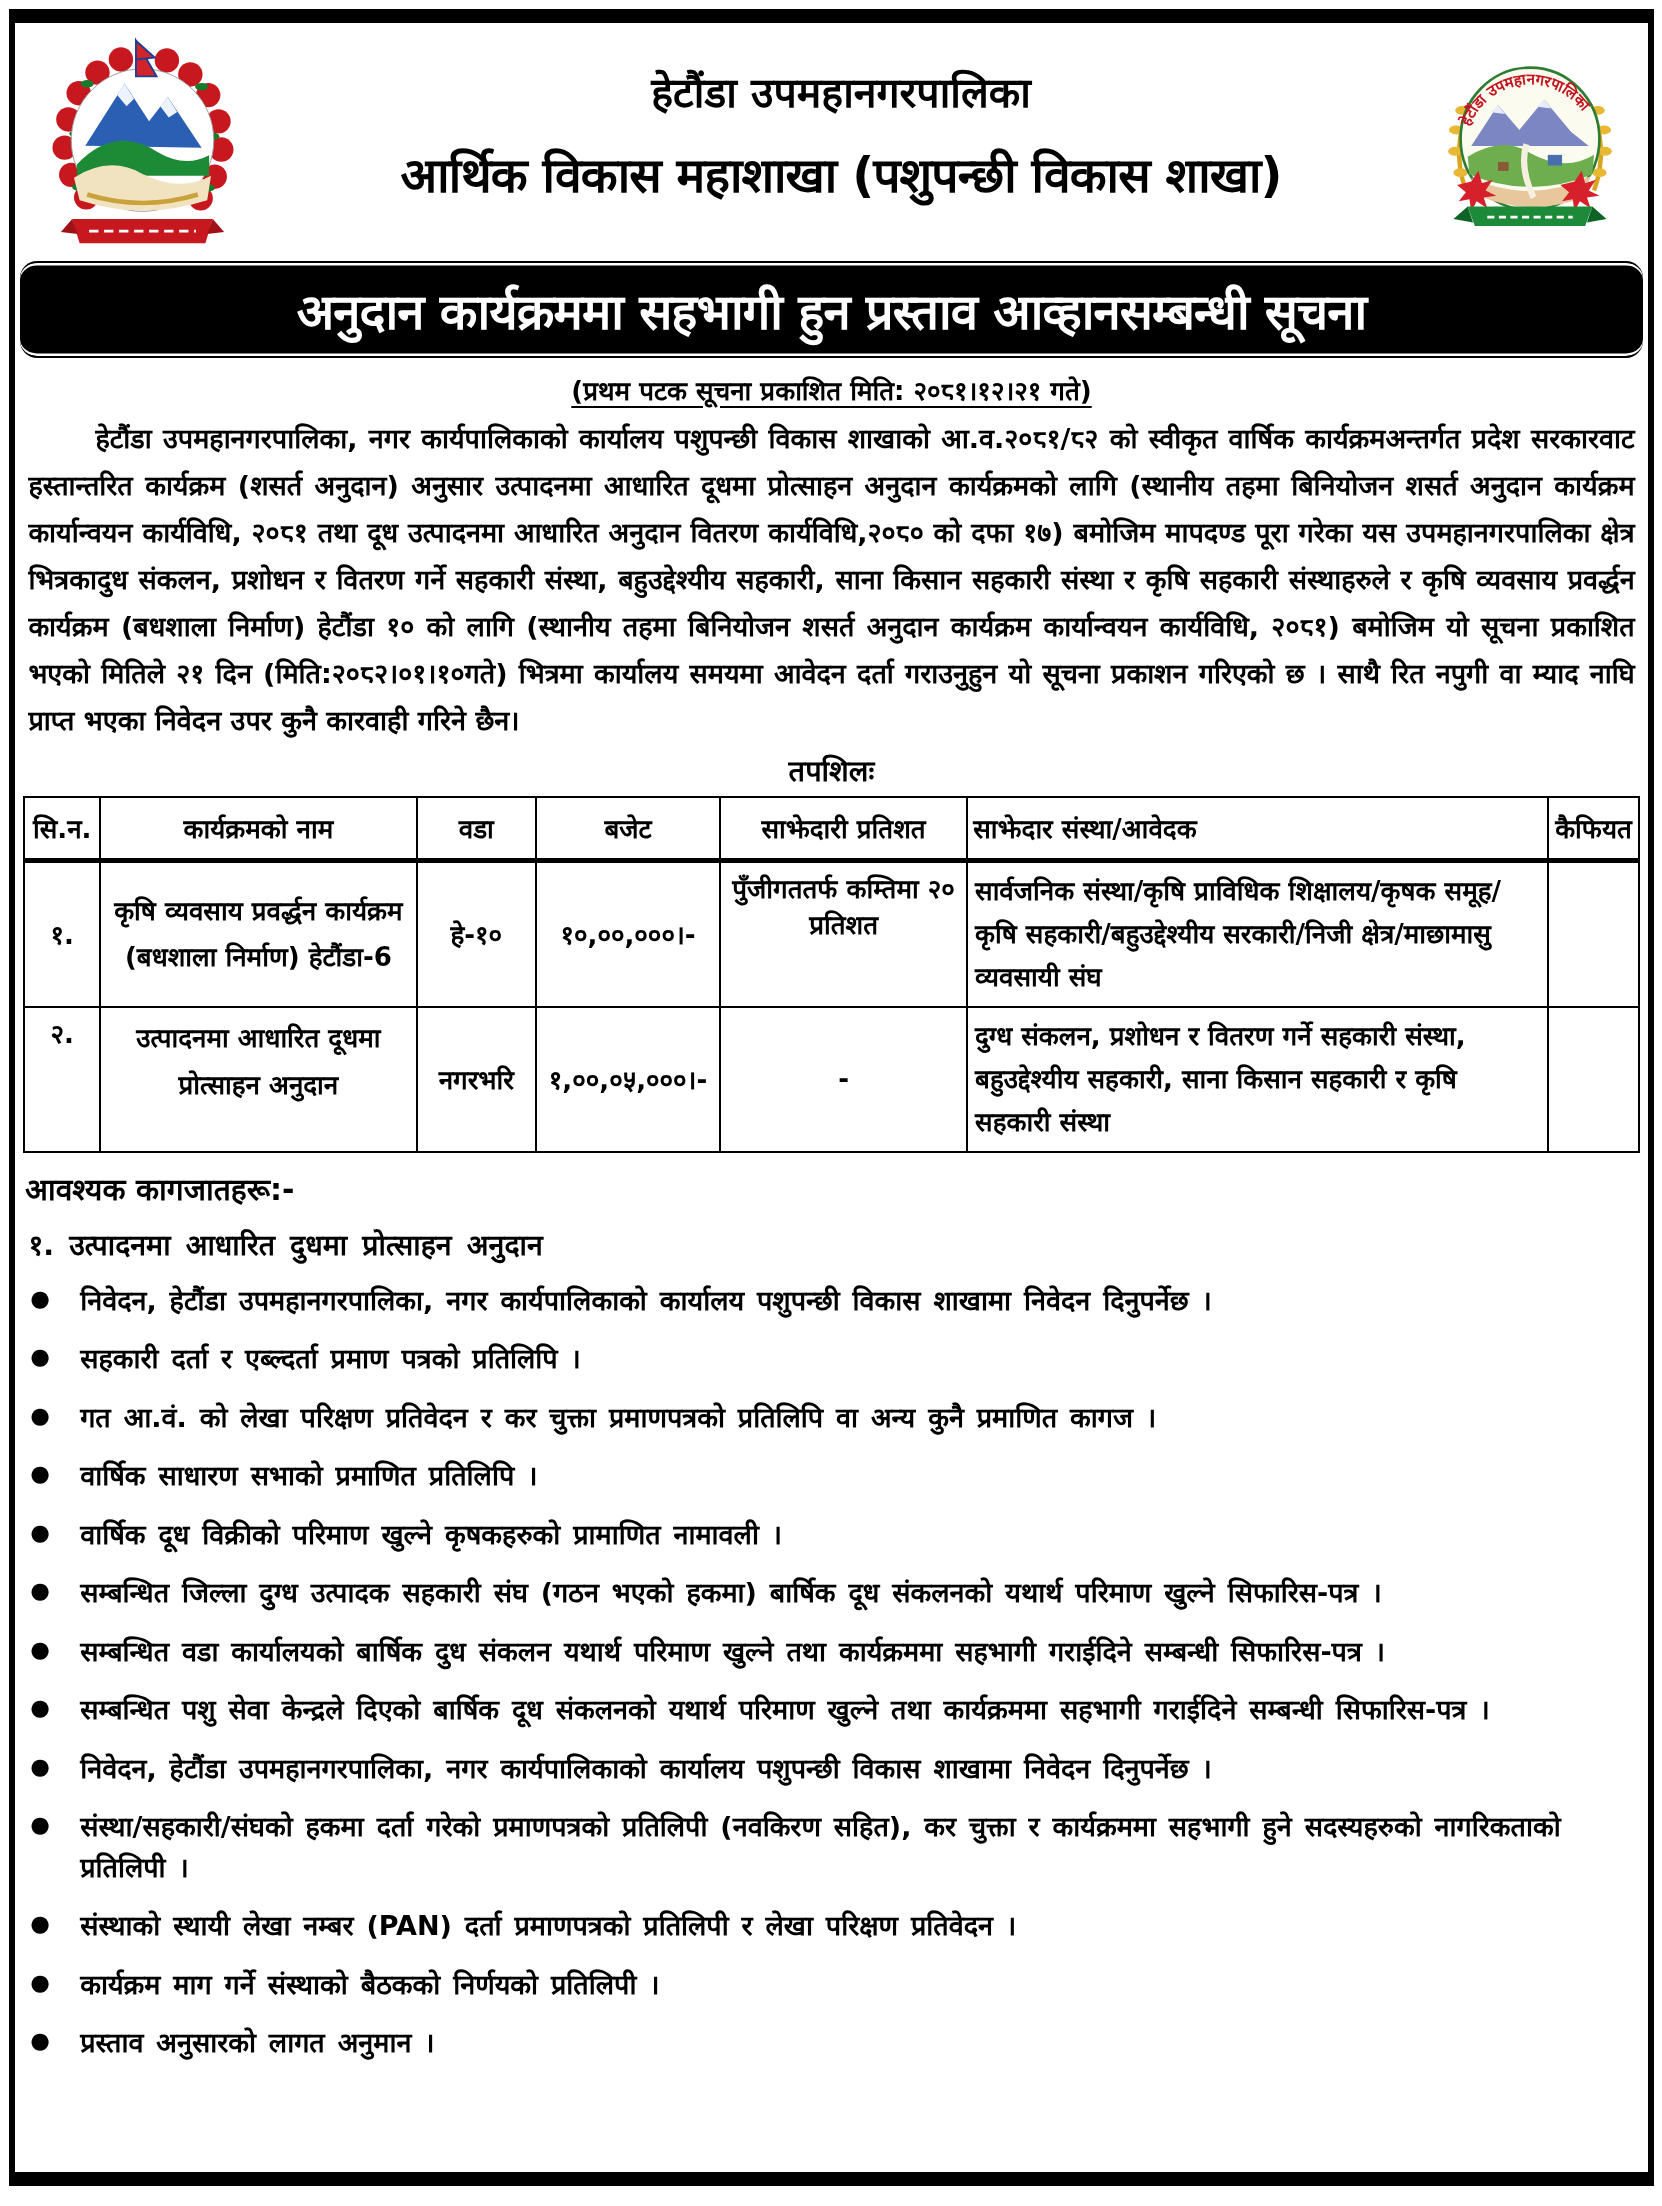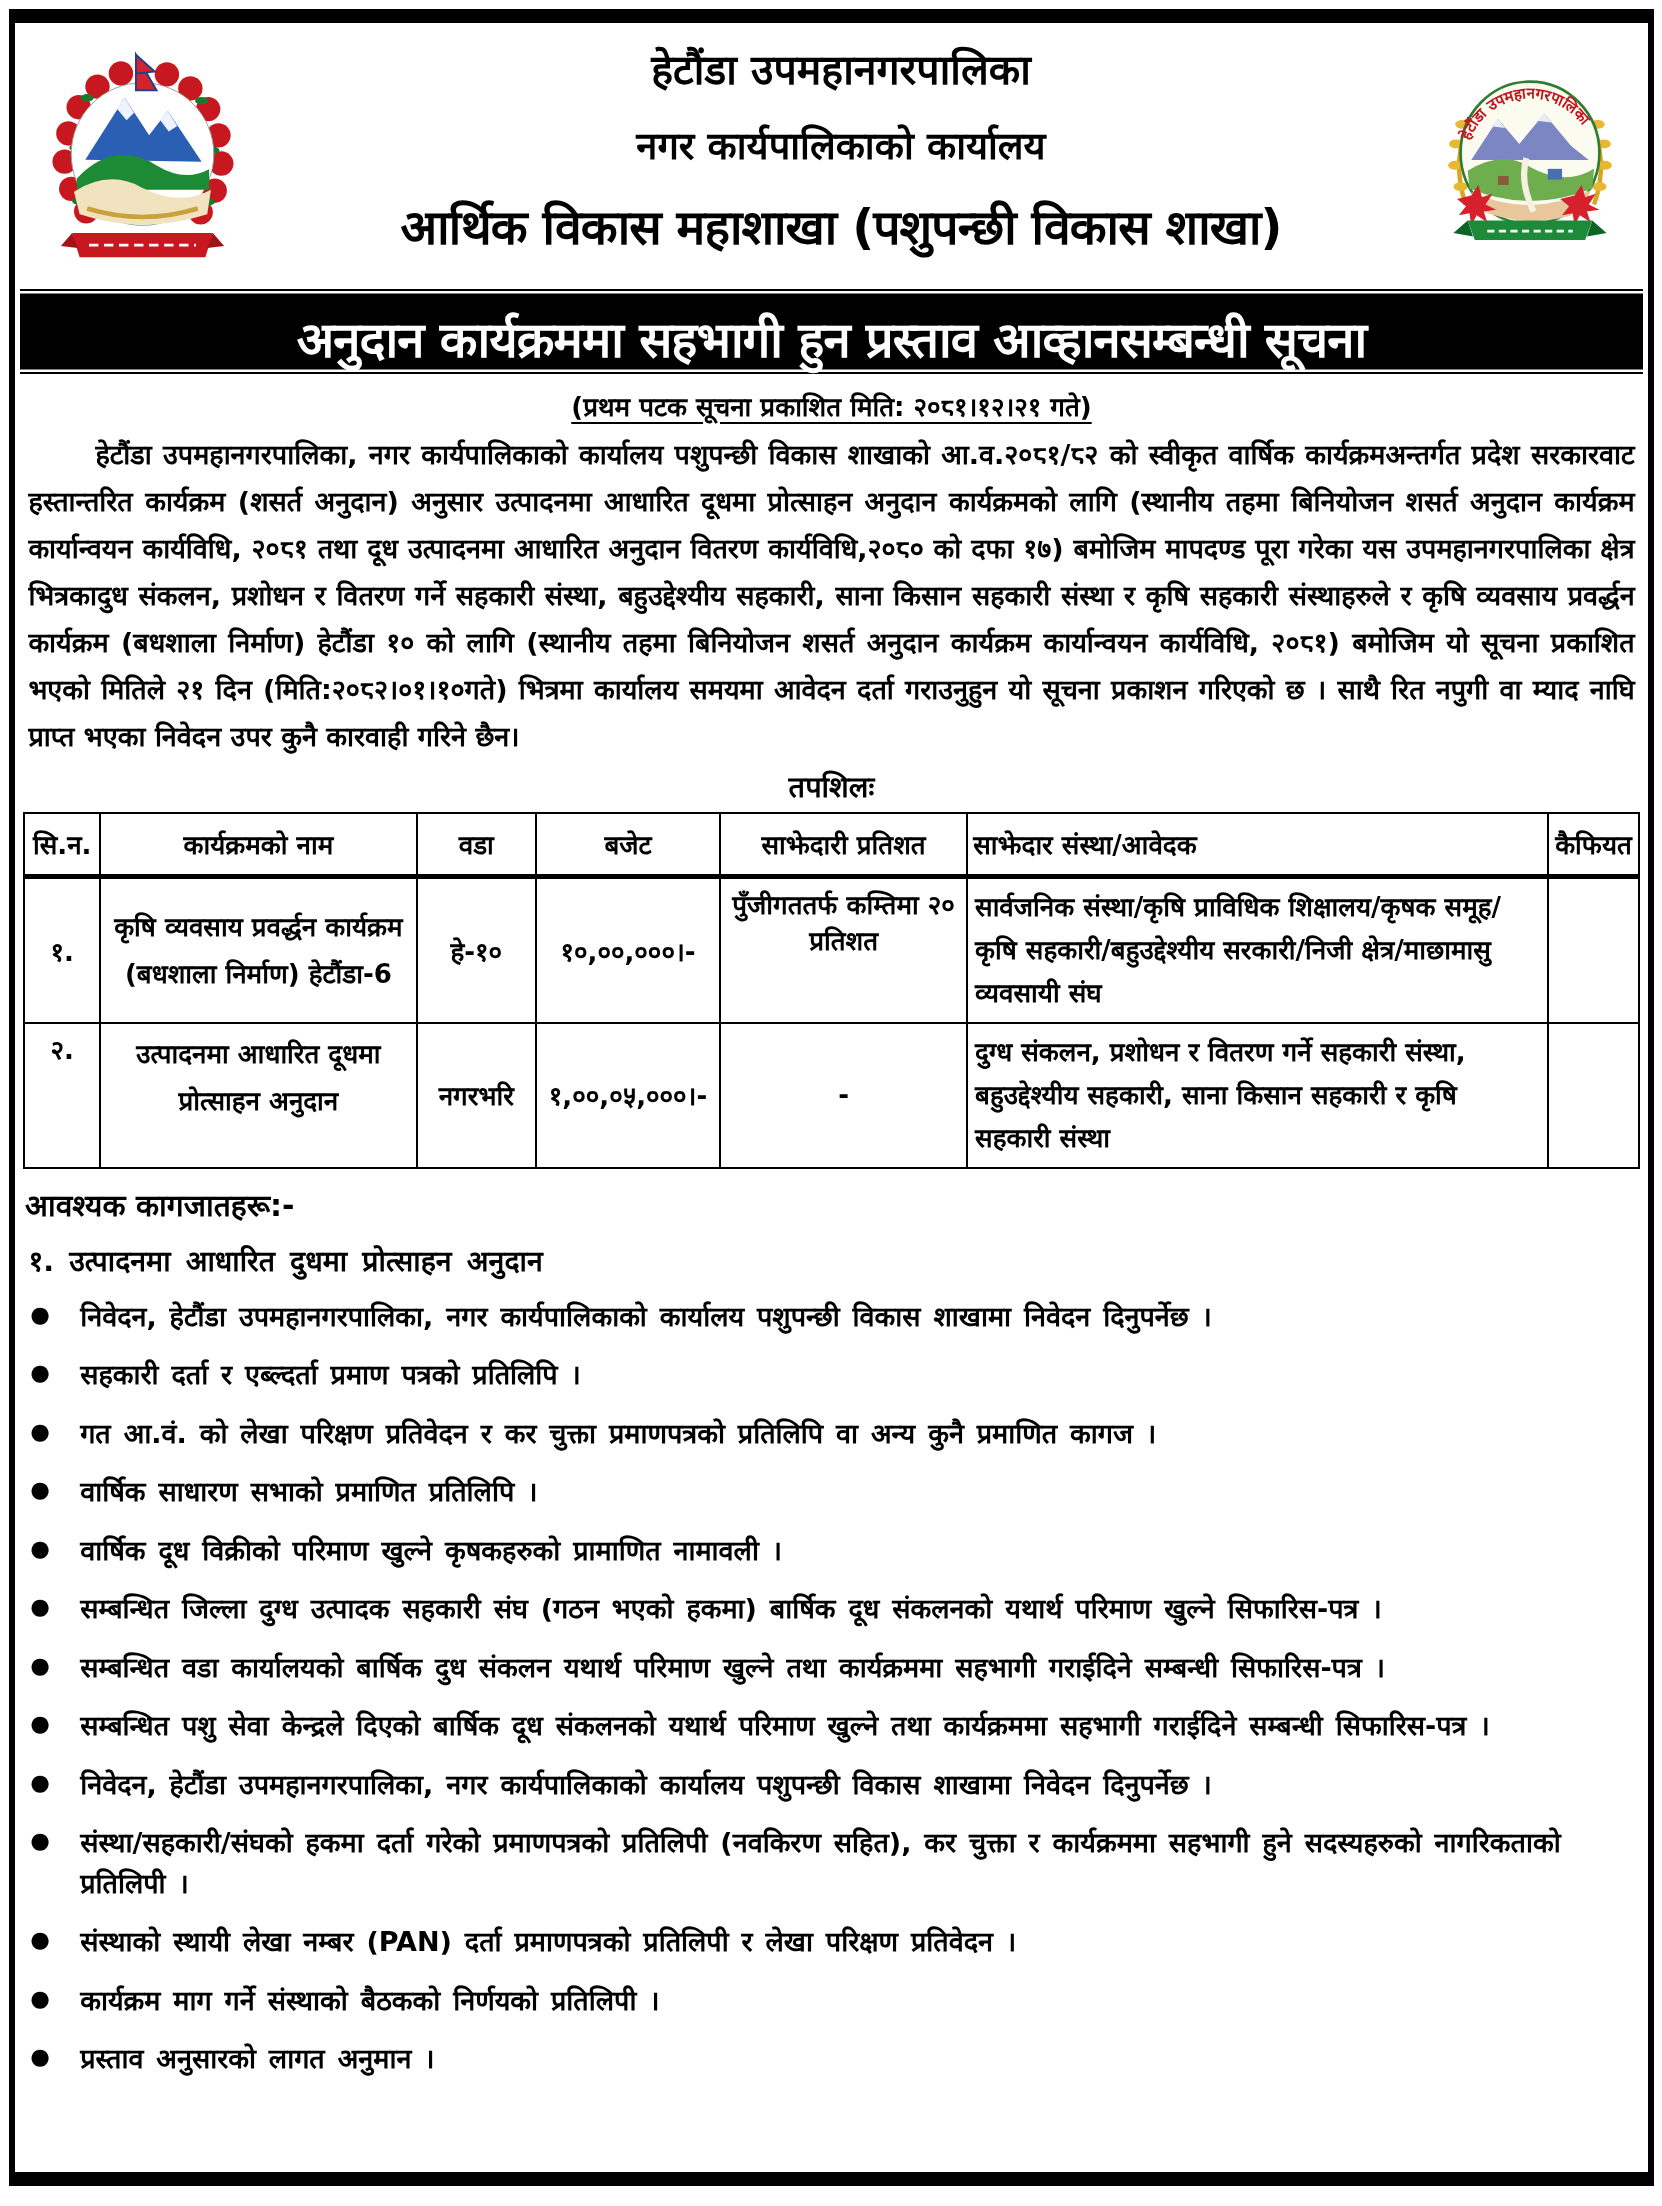--- a/index.html
+++ b/index.html
@@ -12,21 +12,21 @@
   .hdr{display:flex;align-items:center;padding:12px 24px 12px 24px;}
   .hdr-center{flex:1;text-align:center;font-weight:bold;color:#000;}
   .hl1{font-size:41px;margin:5.2px 0 22.5px 0;}
   .hl2{font-size:38px;margin:0 0 22.5px 0;}
   .hl3{font-size:48px;margin:0 0 19px 0;letter-spacing:-0.9px;}
   .hl4{font-size:33px;margin:0;}
   .logo{flex:0 0 auto;}
 
   
   .banner{background:#000;border-top:2.6px solid #000;border-bottom:2.6px solid #000;box-shadow:0 -2.6px 0 #fff inset,0 2.6px 0 #fff inset;
-          color:#fff;text-align:center;font-weight:bold;font-size:49px;padding:14px 7px 1px 7px;letter-spacing:-0.9px;}
+          color:#fff;text-align:center;font-weight:bold;font-size:49px;padding:14px 7px 13px 7px;letter-spacing:-0.9px;border-radius:17px;}
 
   .pubdate{text-align:center;font-weight:bold;font-size:26px;margin:14px 0 8.6px 0;}
   .pubdate span{text-decoration:underline;text-underline-offset:6px;}
 
   .bodypara{font-size:27px;line-height:1.74;font-weight:bold;text-align:justify;margin:7px 8.6px 5.2px 8.6px;text-indent:67px;color:#000;}
 
   .tapasil{text-align:center;font-weight:bold;font-size:29px;margin:5.2px 0 7px 0;}
 
   
   table.notice{border-collapse:collapse;width:calc(100% - 7px);margin:0 3.5px;table-layout:fixed;}
@@ -100,21 +100,20 @@
           <g>
             <path d="M30 196 L180 196 L172 222 L38 222 Z" fill="#c8181f"></path>
             <path d="M30 196 L18 210 L36 212 Z" fill="#a01118"></path>
             <path d="M180 196 L192 210 L174 212 Z" fill="#a01118"></path>
             <path d="M48 209 H162" stroke="#ffffff" stroke-width="3" stroke-dasharray="10 6"></path>
           </g>
         </svg>
 
         <div class="hdr-center">
           <div class="hl1">हेटौंडा उपमहानगरपालिका</div>
-          <div class="hl2">नगर कार्यपालिकाको कार्यालय</div>
           <div class="hl3">आर्थिक विकास महाशाखा (पशुपन्छी विकास शाखा)</div>
         </div>
 
         <svg class="logo" width="178" height="187" viewBox="0 0 200 210">
           <g stroke="#d9a520" stroke-width="5" fill="none">
             <path d="M28 160 Q10 110 34 62"></path>
             <path d="M172 160 Q190 110 166 62"></path>
           </g>
           <g fill="#e8b734">
             <ellipse cx="22" cy="140" rx="8" ry="5"></ellipse>

